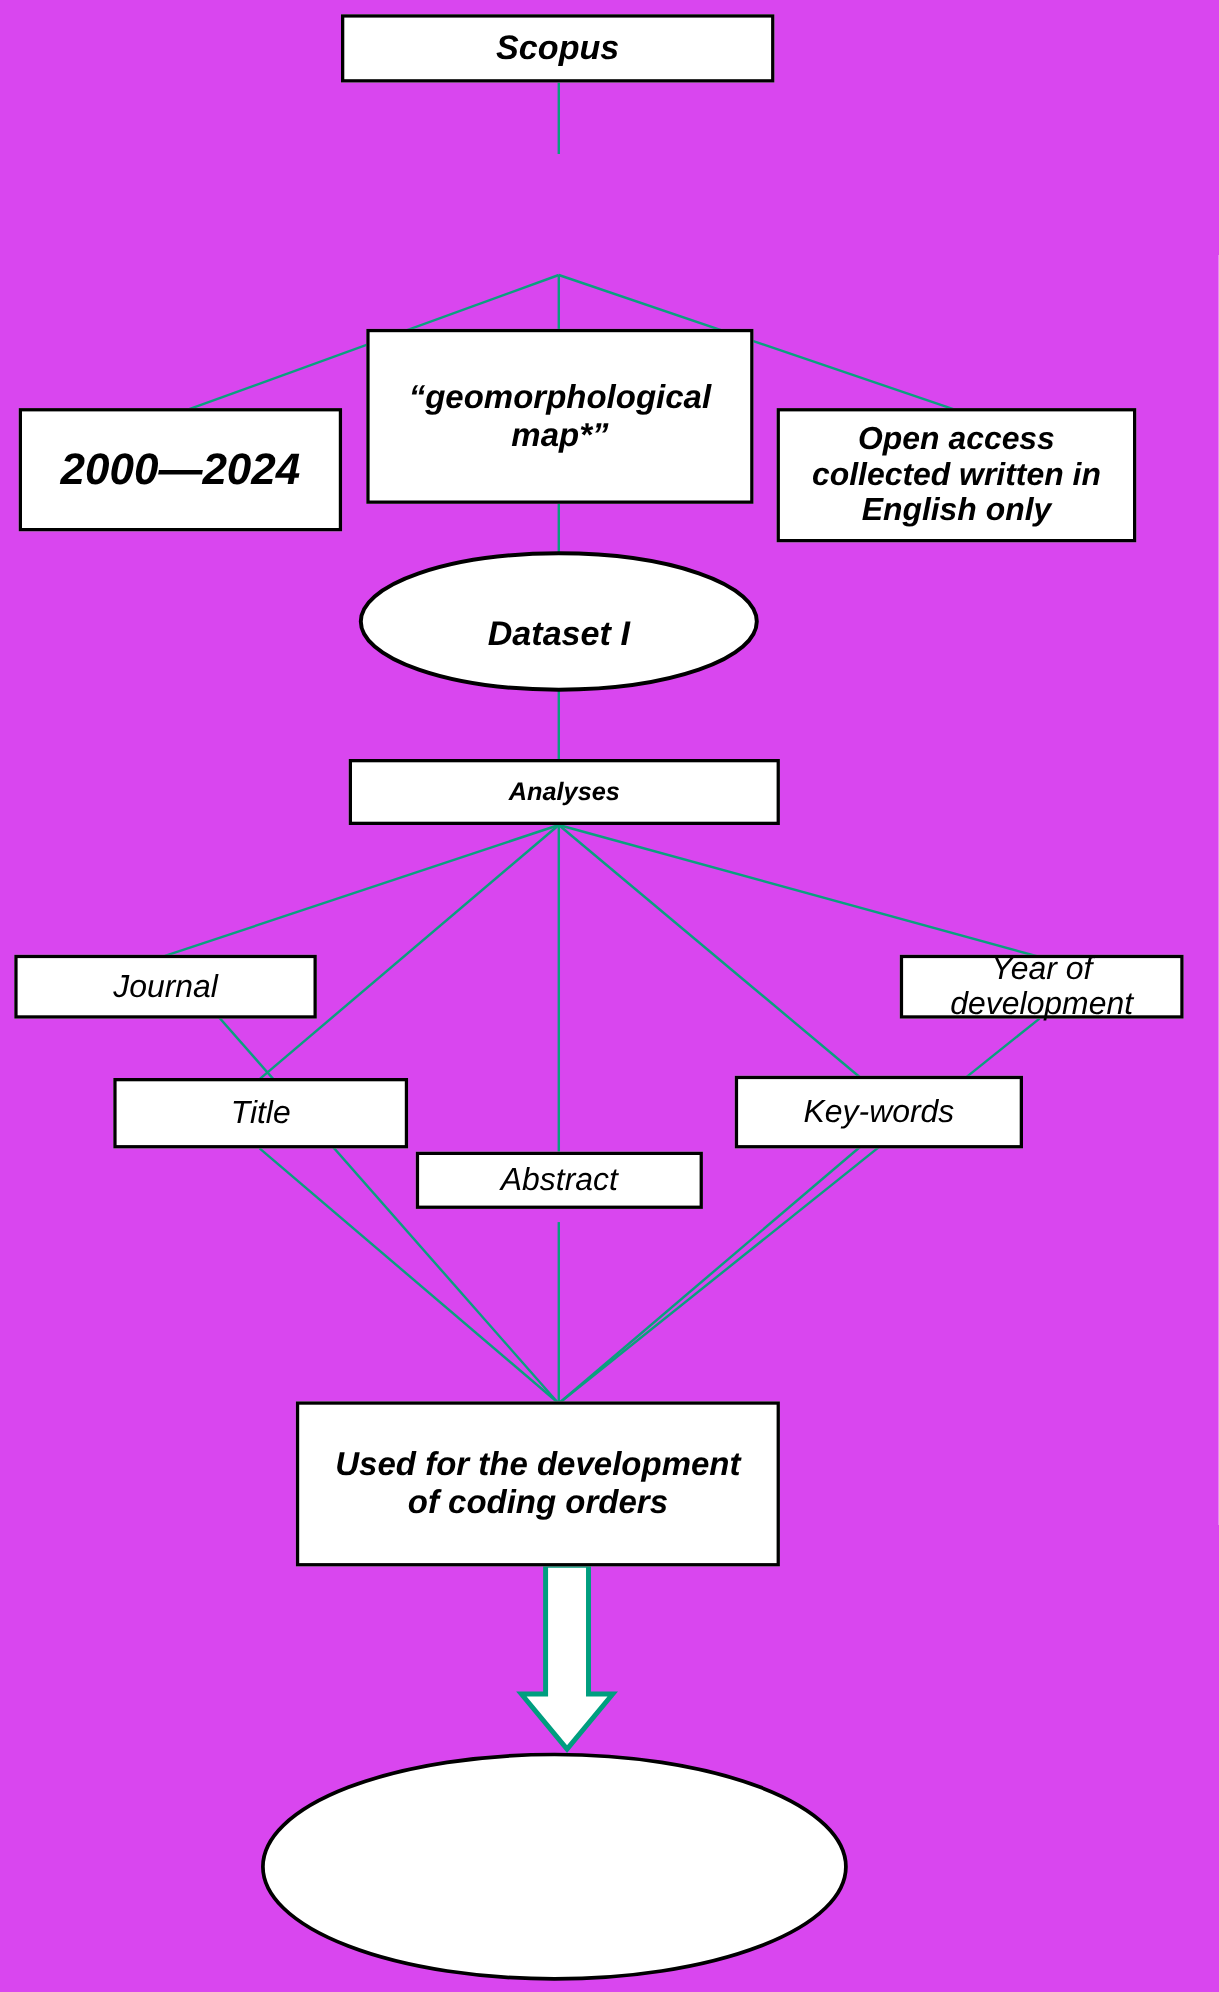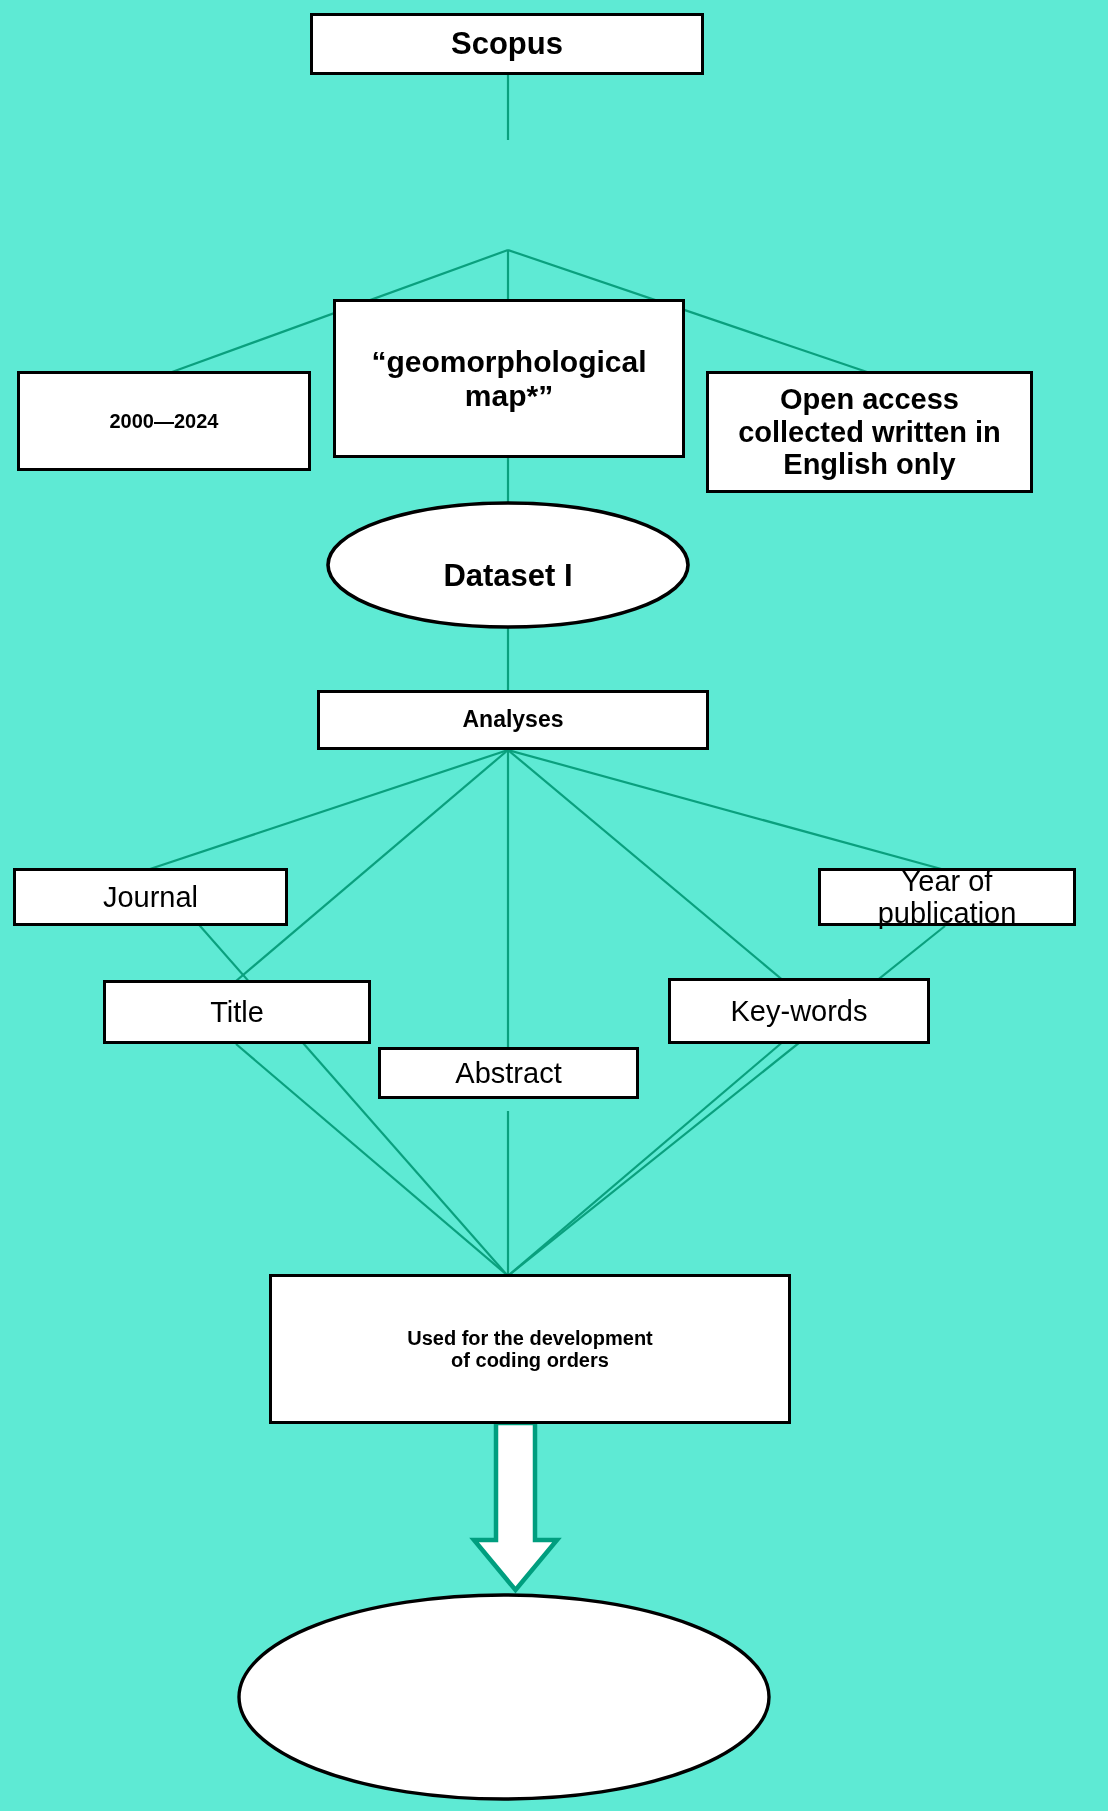--- a/index.html
+++ b/index.html
@@ -4,23 +4,24 @@
 <style>
   html, body {
     margin: 0;
     padding: 0;
     background: #ffffff;
   }
   #canvas {
     position: relative;
     width: 1108px;
     height: 1811px;
-    background: #5eead4;
+    background: #d946ef;
     font-family: "Liberation Sans", sans-serif;
     overflow: hidden;
+    font-style: italic;
   }
   svg.layer {
     position: absolute;
     top: 0;
     left: 0;
     width: 1108px;
     height: 1811px;
   }
   .node {
     position: absolute;
@@ -104,21 +105,21 @@
   <div class="node box bold" style="left:310px; top:13px; width:394px; height:62px; font-size:31px;">
     <span class="label">Scopus</span>
   </div>
 
 
   <div class="node box bold" style="left:333px; top:299px; width:352px; height:159px; font-size:30px;">
     <span class="label">“geomorphological
 map*”</span>
   </div>
 
-  <div class="node box bold" style="left:17px; top:371px; width:294px; height:100px; font-size:20px;">
+  <div class="node box bold" style="left:17px; top:371px; width:294px; height:112px; font-size:40px;">
     <span class="label">2000—2024</span>
   </div>
 
   <div class="node box bold" style="left:706px; top:371px; width:327px; height:122px; font-size:29px;">
     <span class="label">Open access
 collected written in
 English only</span>
   </div>
 
   <div class="oval-label" style="left:328px; top:535px; width:360px; height:60px; font-size:31px;">
@@ -140,22 +141,22 @@
   <div class="node box reg" style="left:378px; top:1047px; width:261px; height:52px; font-size:29px;">
     <span class="label">Abstract</span>
   </div>
 
   <div class="node box reg" style="left:668px; top:978px; width:262px; height:66px; font-size:29px;">
     <span class="label">Key-words</span>
   </div>
 
   <div class="node box reg" style="left:818px; top:868px; width:258px; height:58px; font-size:29px;">
     <span class="label">Year of
-publication</span>
+development</span>
   </div>
 
-  <div class="node box bold" style="left:269px; top:1274px; width:522px; height:150px; font-size:20px;">
+  <div class="node box bold" style="left:269px; top:1274px; width:440px; height:150px; font-size:30px;">
     <span class="label">Used for the development
 of coding orders</span>
   </div>
 
 
 </div>
 
 </body></html>

